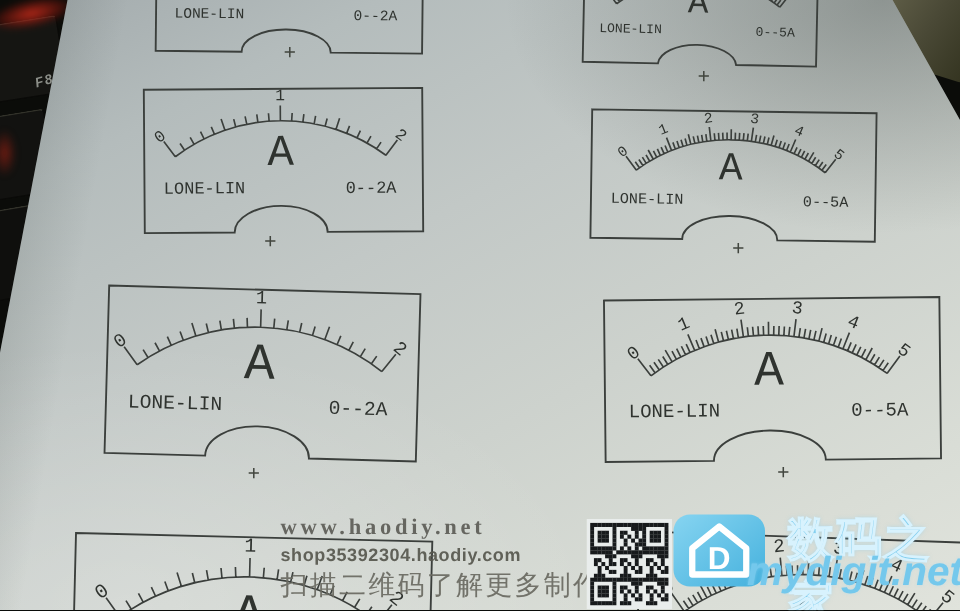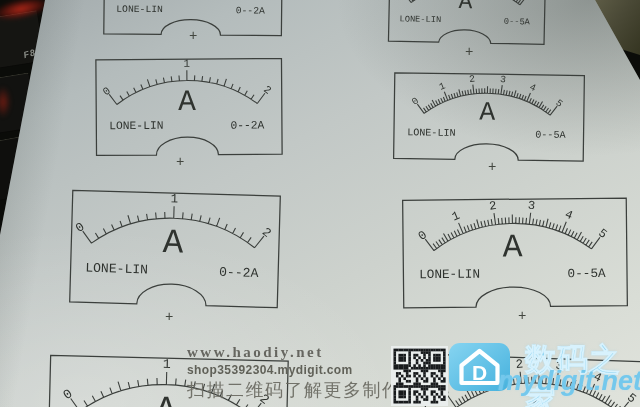--- a/index.html
+++ b/index.html
@@ -199,21 +199,21 @@
 
     <span class="plus" style="left:189px; top:28px;">+</span>
     <span class="plus" style="left:465px; top:44px;">+</span>
     <span class="plus" style="left:176px; top:154px;">+</span>
     <span class="plus" style="left:488px; top:159px;">+</span>
     <span class="plus" style="left:165px; top:309px;">+</span>
     <span class="plus" style="left:518px; top:308px;">+</span>
 
     <div class="wm-center">
       <div class="wm1">www.haodiy.net</div>
-      <div class="wm2">shop35392304.mydigit.com</div>
+      <div class="wm2">shop35392304.haodiy.com</div>
       <div class="wm3">扫描二维码了解更多制作</div>
     </div>
 
     <svg class="qr" id="qr" viewBox="0 0 23 23" preserveAspectRatio="none">
         <rect x="0" y="0" width="23" height="23" fill="#e9edec"></rect>
         <rect x="1" y="1" width="1.04" height="1.04" fill="#171a1c"></rect>
         <rect x="2" y="1" width="1.04" height="1.04" fill="#171a1c"></rect>
         <rect x="3" y="1" width="1.04" height="1.04" fill="#171a1c"></rect>
         <rect x="4" y="1" width="1.04" height="1.04" fill="#171a1c"></rect>
         <rect x="5" y="1" width="1.04" height="1.04" fill="#171a1c"></rect>

